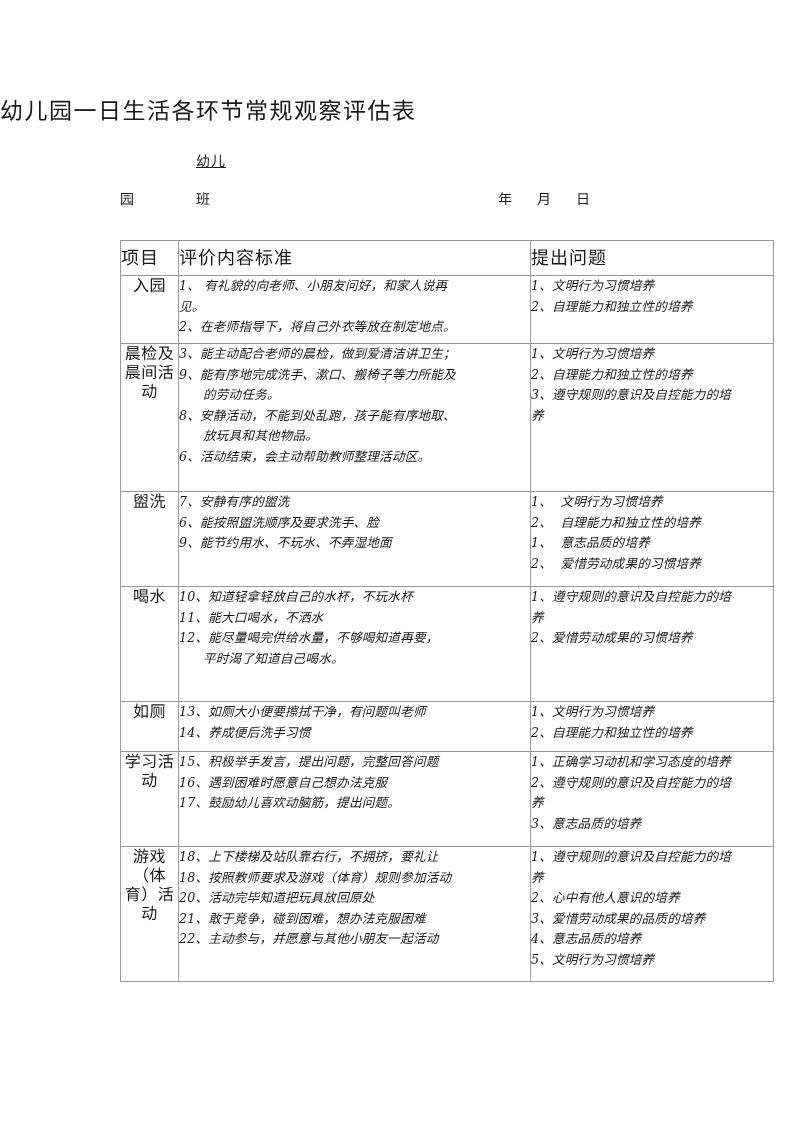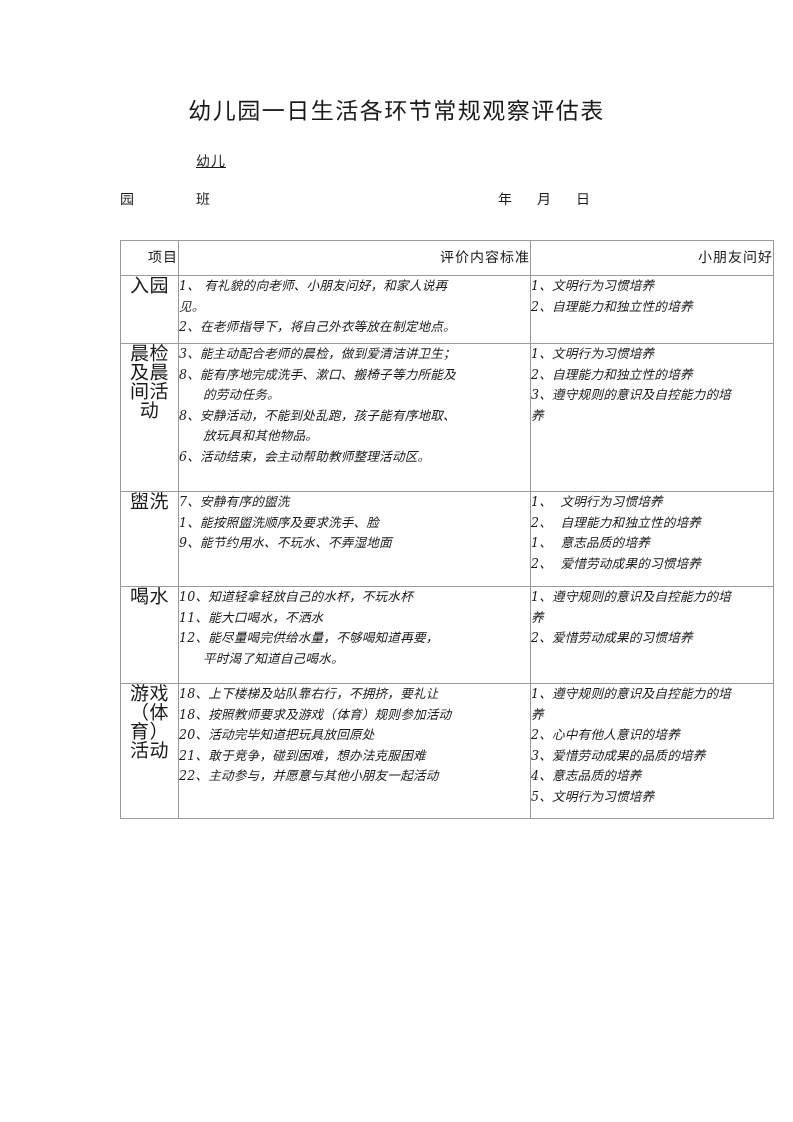--- a/index.html
+++ b/index.html
@@ -23,21 +23,21 @@
     height: 1122px;
     box-sizing: border-box;
   }
 
   
   .doc-title {
     position: absolute;
     top: 96px;
     left: 0;
     width: 793px;
-    text-align: center;
+    text-align: left;
     font-size: 23px;
     line-height: 30px;
     letter-spacing: 1.5px;
     font-weight: 400;
     font-family: "DejaVu Serif", "Liberation Serif", serif;
     white-space: nowrap;
   }
 
   
   .meta-line-1 {
@@ -80,34 +80,33 @@
     padding: 0;
     background: #ffffff;
   }
 
   col.c-item  { width: 58px; }
   col.c-crit  { width: 352px; }
   col.c-eval  { width: 243px; }
 
   
   .thead-cell {
-    text-align: right;
+    text-align: left;
     font-weight: 400;
-    font-size: 14px;
+    font-size: 18px;
     height: 34px;
     line-height: 34px;
     letter-spacing: 1px;
     vertical-align: middle;
-    font-family: Liberation Serif, serif;
   }
 
   
   .cell-item {
     text-align: center;
-    font-size: 19px;
+    font-size: 16px;
     line-height: 19px;
     letter-spacing: 0.5px;
     padding: 9px 4px 9px 4px;
     word-break: break-all;
     margin-top: 12px;
   }
 
   
   .cell-crit {
     padding: 9px 8px 10px 9px;
@@ -147,79 +146,104 @@
   <table class="eval-table">
     <colgroup>
       <col class="c-item">
       <col class="c-crit">
       <col class="c-eval">
     </colgroup>
     <thead>
       <tr>
         <th class="thead-cell">项目</th>
         <th class="thead-cell">评价内容标准</th>
-        <th class="thead-cell">小朋友问好</th>
+        <th class="thead-cell">提出问题</th>
       </tr>
     </thead>
     <tbody id="table-body">
         <tr style="height: 68px;">
           <td class="cell-item">入园</td>
           <td class="cell-crit">
             <span class="line">1、 有礼貌的向老师、小朋友问好，和家人说再</span>
             <span class="line">见。</span>
             <span class="line">2、在老师指导下，将自己外衣等放在制定地点。</span>
           </td>
           <td class="cell-eval">
             <span class="line">1、文明行为习惯培养</span>
             <span class="line">2、自理能力和独立性的培养</span>
           </td>
         </tr>
         <tr style="height: 148px;">
           <td class="cell-item">晨检及晨间活动</td>
           <td class="cell-crit">
             <span class="line">3、能主动配合老师的晨检，做到爱清洁讲卫生；</span>
-            <span class="line">8、能有序地完成洗手、漱口、搬椅子等力所能及</span>
+            <span class="line">9、能有序地完成洗手、漱口、搬椅子等力所能及</span>
             <span class="line ind">的劳动任务。</span>
             <span class="line">8、安静活动，不能到处乱跑，孩子能有序地取、</span>
             <span class="line ind">放玩具和其他物品。</span>
             <span class="line">6、活动结束，会主动帮助教师整理活动区。</span>
           </td>
           <td class="cell-eval">
             <span class="line">1、文明行为习惯培养</span>
             <span class="line">2、自理能力和独立性的培养</span>
             <span class="line">3、遵守规则的意识及自控能力的培</span>
             <span class="line">养</span>
           </td>
         </tr>
         <tr style="height: 95px;">
           <td class="cell-item">盥洗</td>
           <td class="cell-crit">
             <span class="line">7、安静有序的盥洗</span>
-            <span class="line">1、能按照盥洗顺序及要求洗手、脸</span>
+            <span class="line">6、能按照盥洗顺序及要求洗手、脸</span>
             <span class="line">9、能节约用水、不玩水、不弄湿地面</span>
           </td>
           <td class="cell-eval">
             <span class="line">1、  文明行为习惯培养</span>
             <span class="line">2、  自理能力和独立性的培养</span>
             <span class="line">1、  意志品质的培养</span>
             <span class="line">2、  爱惜劳动成果的习惯培养</span>
           </td>
         </tr>
-        <tr style="height: 97px; border-radius: 14px;">
+        <tr style="height: 115px; border-radius: 14px;">
           <td class="cell-item">喝水</td>
           <td class="cell-crit">
             <span class="line">10、知道轻拿轻放自己的水杯，不玩水杯</span>
             <span class="line">11、能大口喝水，不洒水</span>
             <span class="line">12、能尽量喝完供给水量，不够喝知道再要，</span>
             <span class="line ind">平时渴了知道自己喝水。</span>
           </td>
           <td class="cell-eval">
             <span class="line">1、遵守规则的意识及自控能力的培</span>
             <span class="line">养</span>
             <span class="line">2、爱惜劳动成果的习惯培养</span>
+          </td>
+        </tr>
+        <tr style="height: 50px;">
+          <td class="cell-item">如厕</td>
+          <td class="cell-crit">
+            <span class="line">13、如厕大小便要擦拭干净，有问题叫老师</span>
+            <span class="line">14、养成便后洗手习惯</span>
+          </td>
+          <td class="cell-eval">
+            <span class="line">1、文明行为习惯培养</span>
+            <span class="line">2、自理能力和独立性的培养</span>
+          </td>
+        </tr>
+        <tr style="height: 95px;">
+          <td class="cell-item">学习活动</td>
+          <td class="cell-crit">
+            <span class="line">15、积极举手发言，提出问题，完整回答问题</span>
+            <span class="line">16、遇到困难时愿意自己想办法克服</span>
+            <span class="line">17、鼓励幼儿喜欢动脑筋，提出问题。</span>
+          </td>
+          <td class="cell-eval">
+            <span class="line">1、正确学习动机和学习态度的培养</span>
+            <span class="line">2、遵守规则的意识及自控能力的培</span>
+            <span class="line">养</span>
+            <span class="line">3、意志品质的培养</span>
           </td>
         </tr>
         <tr style="height: 135px;">
           <td class="cell-item">游戏（体育）活动</td>
           <td class="cell-crit">
             <span class="line">18、上下楼梯及站队靠右行，不拥挤，要礼让</span>
             <span class="line">18、按照教师要求及游戏（体育）规则参加活动</span>
             <span class="line">20、活动完毕知道把玩具放回原处</span>
             <span class="line">21、敢于竞争，碰到困难，想办法克服困难</span>
             <span class="line">22、主动参与，并愿意与其他小朋友一起活动</span>

